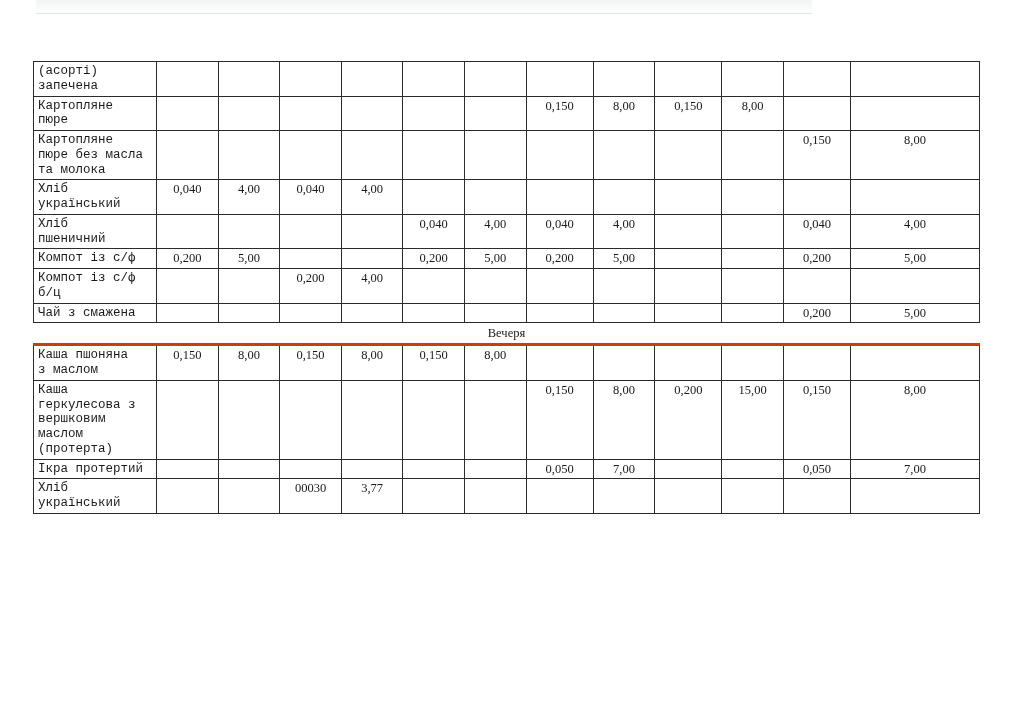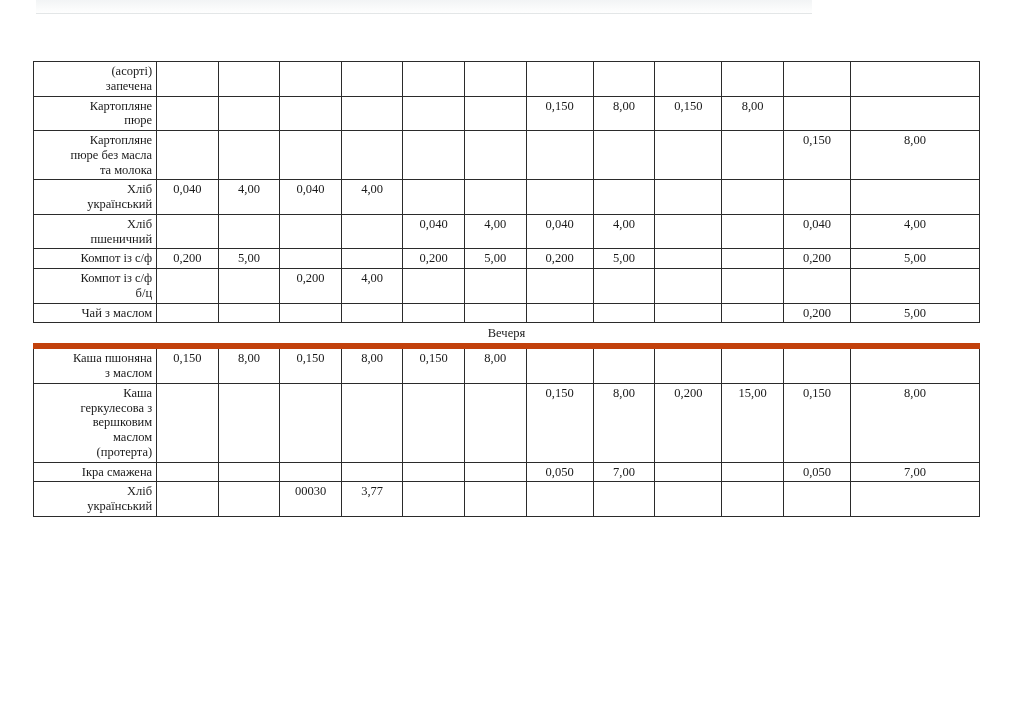--- a/index.html
+++ b/index.html
@@ -51,33 +51,34 @@
     font-size: 12.5px;
     line-height: 1.18;
   }
   table.menu-table td {
     border: 1px solid #2b2b2b;
     padding: 2px 4px;
     vertical-align: top;
     height: 14px;
   }
   td.label {
-    text-align: right;
+    text-align: left;
     padding-left: 6px;
+    font-family: Liberation Mono, monospace;
   }
   td.num {
     text-align: center;
     vertical-align: middle;
     white-space: nowrap;
   }
   tr.section-row td {
     border-left: none;
     border-right: none;
     border-top: 1px solid #2b2b2b;
-    border-bottom: 6px solid #c2410c;
+    border-bottom: 3px solid #c2410c;
     text-align: center;
     vertical-align: middle;
     height: 18px;
     padding: 1px 0;
   }
   .nowrap { white-space: nowrap; }
 </style>
 </head>
 <body>
 
@@ -211,21 +212,21 @@
         <td class="num"></td>
         <td class="num"></td>
         <td class="num"></td>
         <td class="num"></td>
         <td class="num"></td>
         <td class="num"></td>
         <td class="num"></td>
       </tr>
 
       <tr>
-        <td class="label nowrap">Чай з маслом</td>
+        <td class="label nowrap">Чай з смажена</td>
         <td class="num"></td>
         <td class="num"></td>
         <td class="num"></td>
         <td class="num"></td>
         <td class="num"></td>
         <td class="num"></td>
         <td class="num"></td>
         <td class="num"></td>
         <td class="num"></td>
         <td class="num"></td>
@@ -265,21 +266,21 @@
         <td class="num">0,150</td>
         <td class="num">8,00</td>
         <td class="num">0,200</td>
         <td class="num">15,00</td>
         <td class="num">0,150</td>
         <td class="num">8,00</td>
       </tr>
 
 
       <tr>
-        <td class="label nowrap">Ікра смажена</td>
+        <td class="label nowrap">Ікра протертий</td>
         <td class="num"></td>
         <td class="num"></td>
         <td class="num"></td>
         <td class="num"></td>
         <td class="num"></td>
         <td class="num"></td>
         <td class="num">0,050</td>
         <td class="num">7,00</td>
         <td class="num"></td>
         <td class="num"></td>

